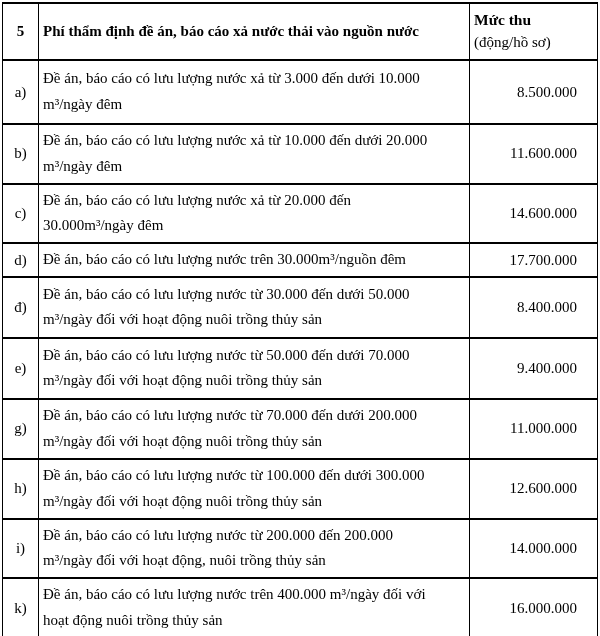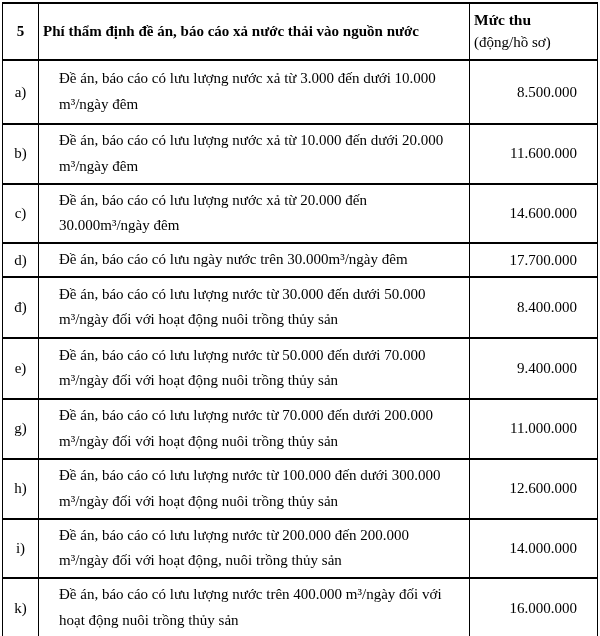--- a/index.html
+++ b/index.html
@@ -29,21 +29,21 @@
   col.c-label { width: 36px; }
   col.c-desc  { width: 431px; }
   col.c-fee   { width: 128px; }
 
   td.cell-label {
     text-align: center;
     padding: 2px 1px;
   }
   td.cell-desc {
     text-align: left;
-    padding: 3px 4px 3px 20px;
+    padding: 3px 4px 3px 4px;
     white-space: pre-line;
     line-height: 1.72;
   }
   td.cell-fee {
     text-align: right;
     padding: 2px 20px 2px 2px;
   }
   tr.header-row td {
     font-weight: bold;
   }
@@ -105,21 +105,21 @@
 
     <tr style="height:58px;">
       <td class="cell-label">c)</td>
       <td class="cell-desc">Đề án, báo cáo có lưu lượng nước xả từ 20.000 đến
 30.000m³/ngày đêm</td>
       <td class="cell-fee">14.600.000</td>
     </tr>
 
     <tr style="height:30px;">
       <td class="cell-label">d)</td>
-      <td class="cell-desc">Đề án, báo cáo có lưu ngày nước trên 30.000m³/ngày đêm</td>
+      <td class="cell-desc">Đề án, báo cáo có lưu lượng nước trên 30.000m³/nguồn đêm</td>
       <td class="cell-fee">17.700.000</td>
     </tr>
 
     <tr style="height:61px;">
       <td class="cell-label">đ)</td>
       <td class="cell-desc">Đề án, báo cáo có lưu lượng nước từ 30.000 đến dưới 50.000
 m³/ngày đối với hoạt động nuôi trồng thủy sản</td>
       <td class="cell-fee">8.400.000</td>
     </tr>
 

